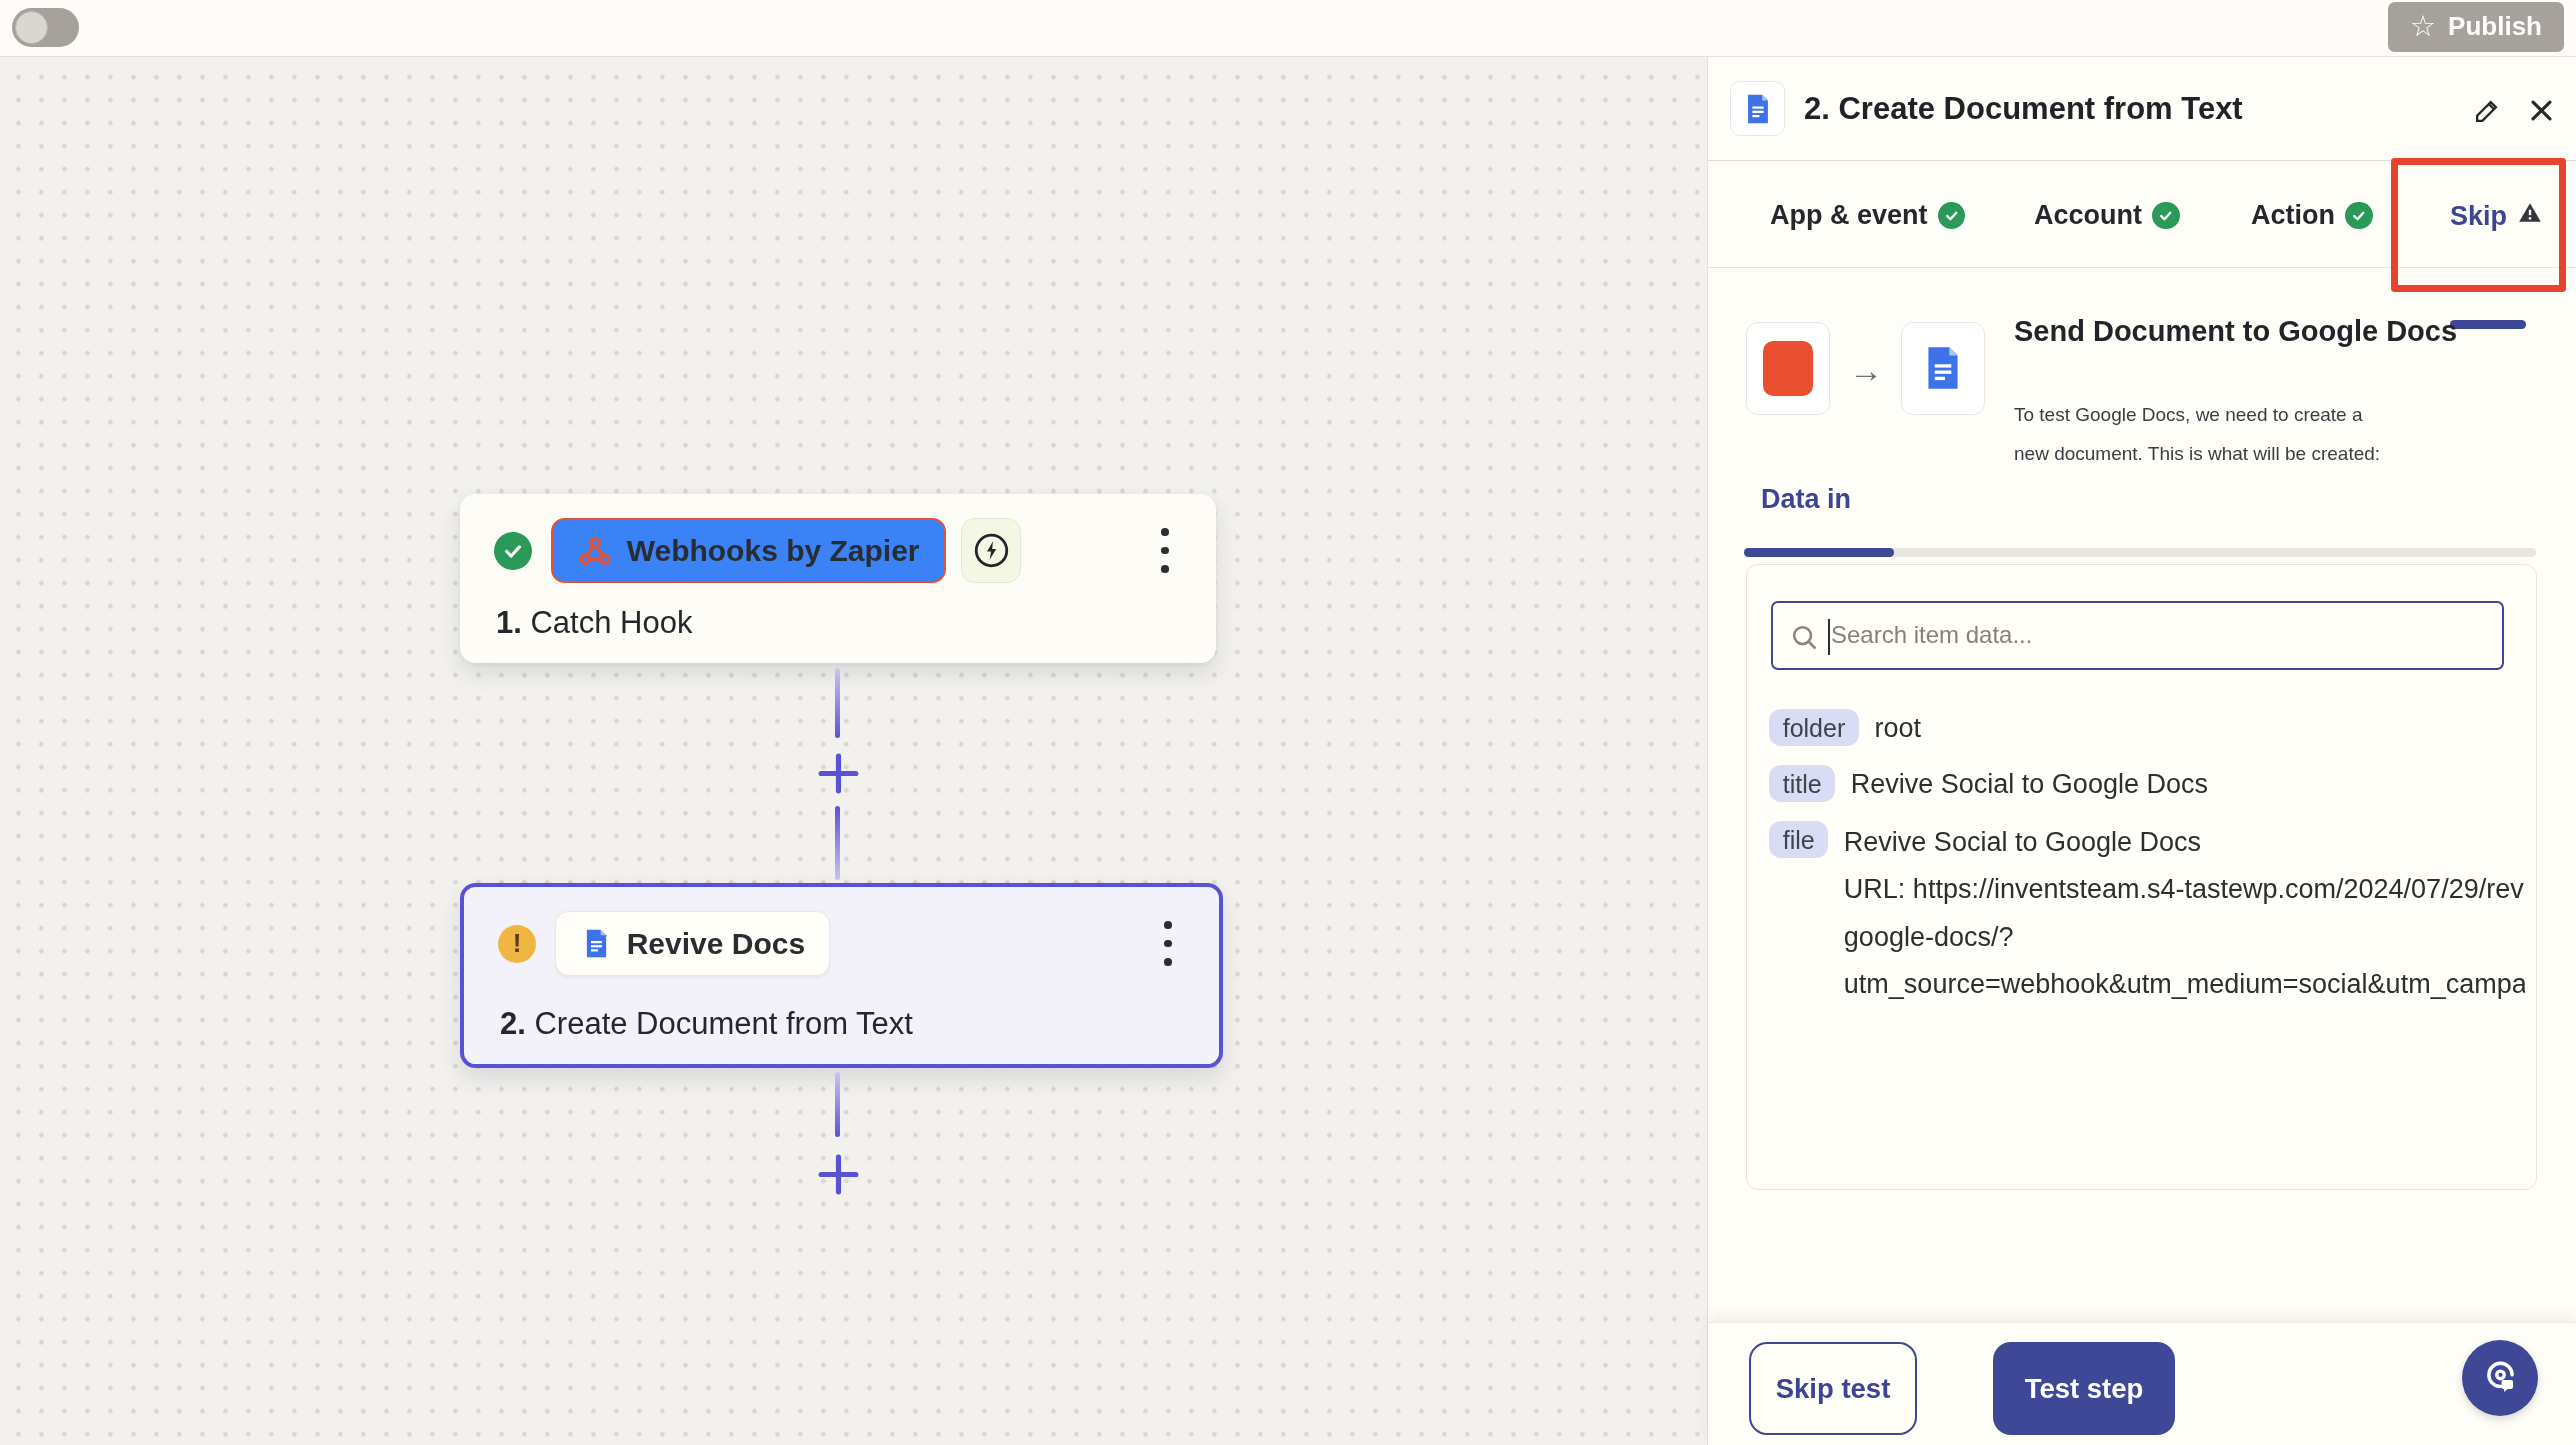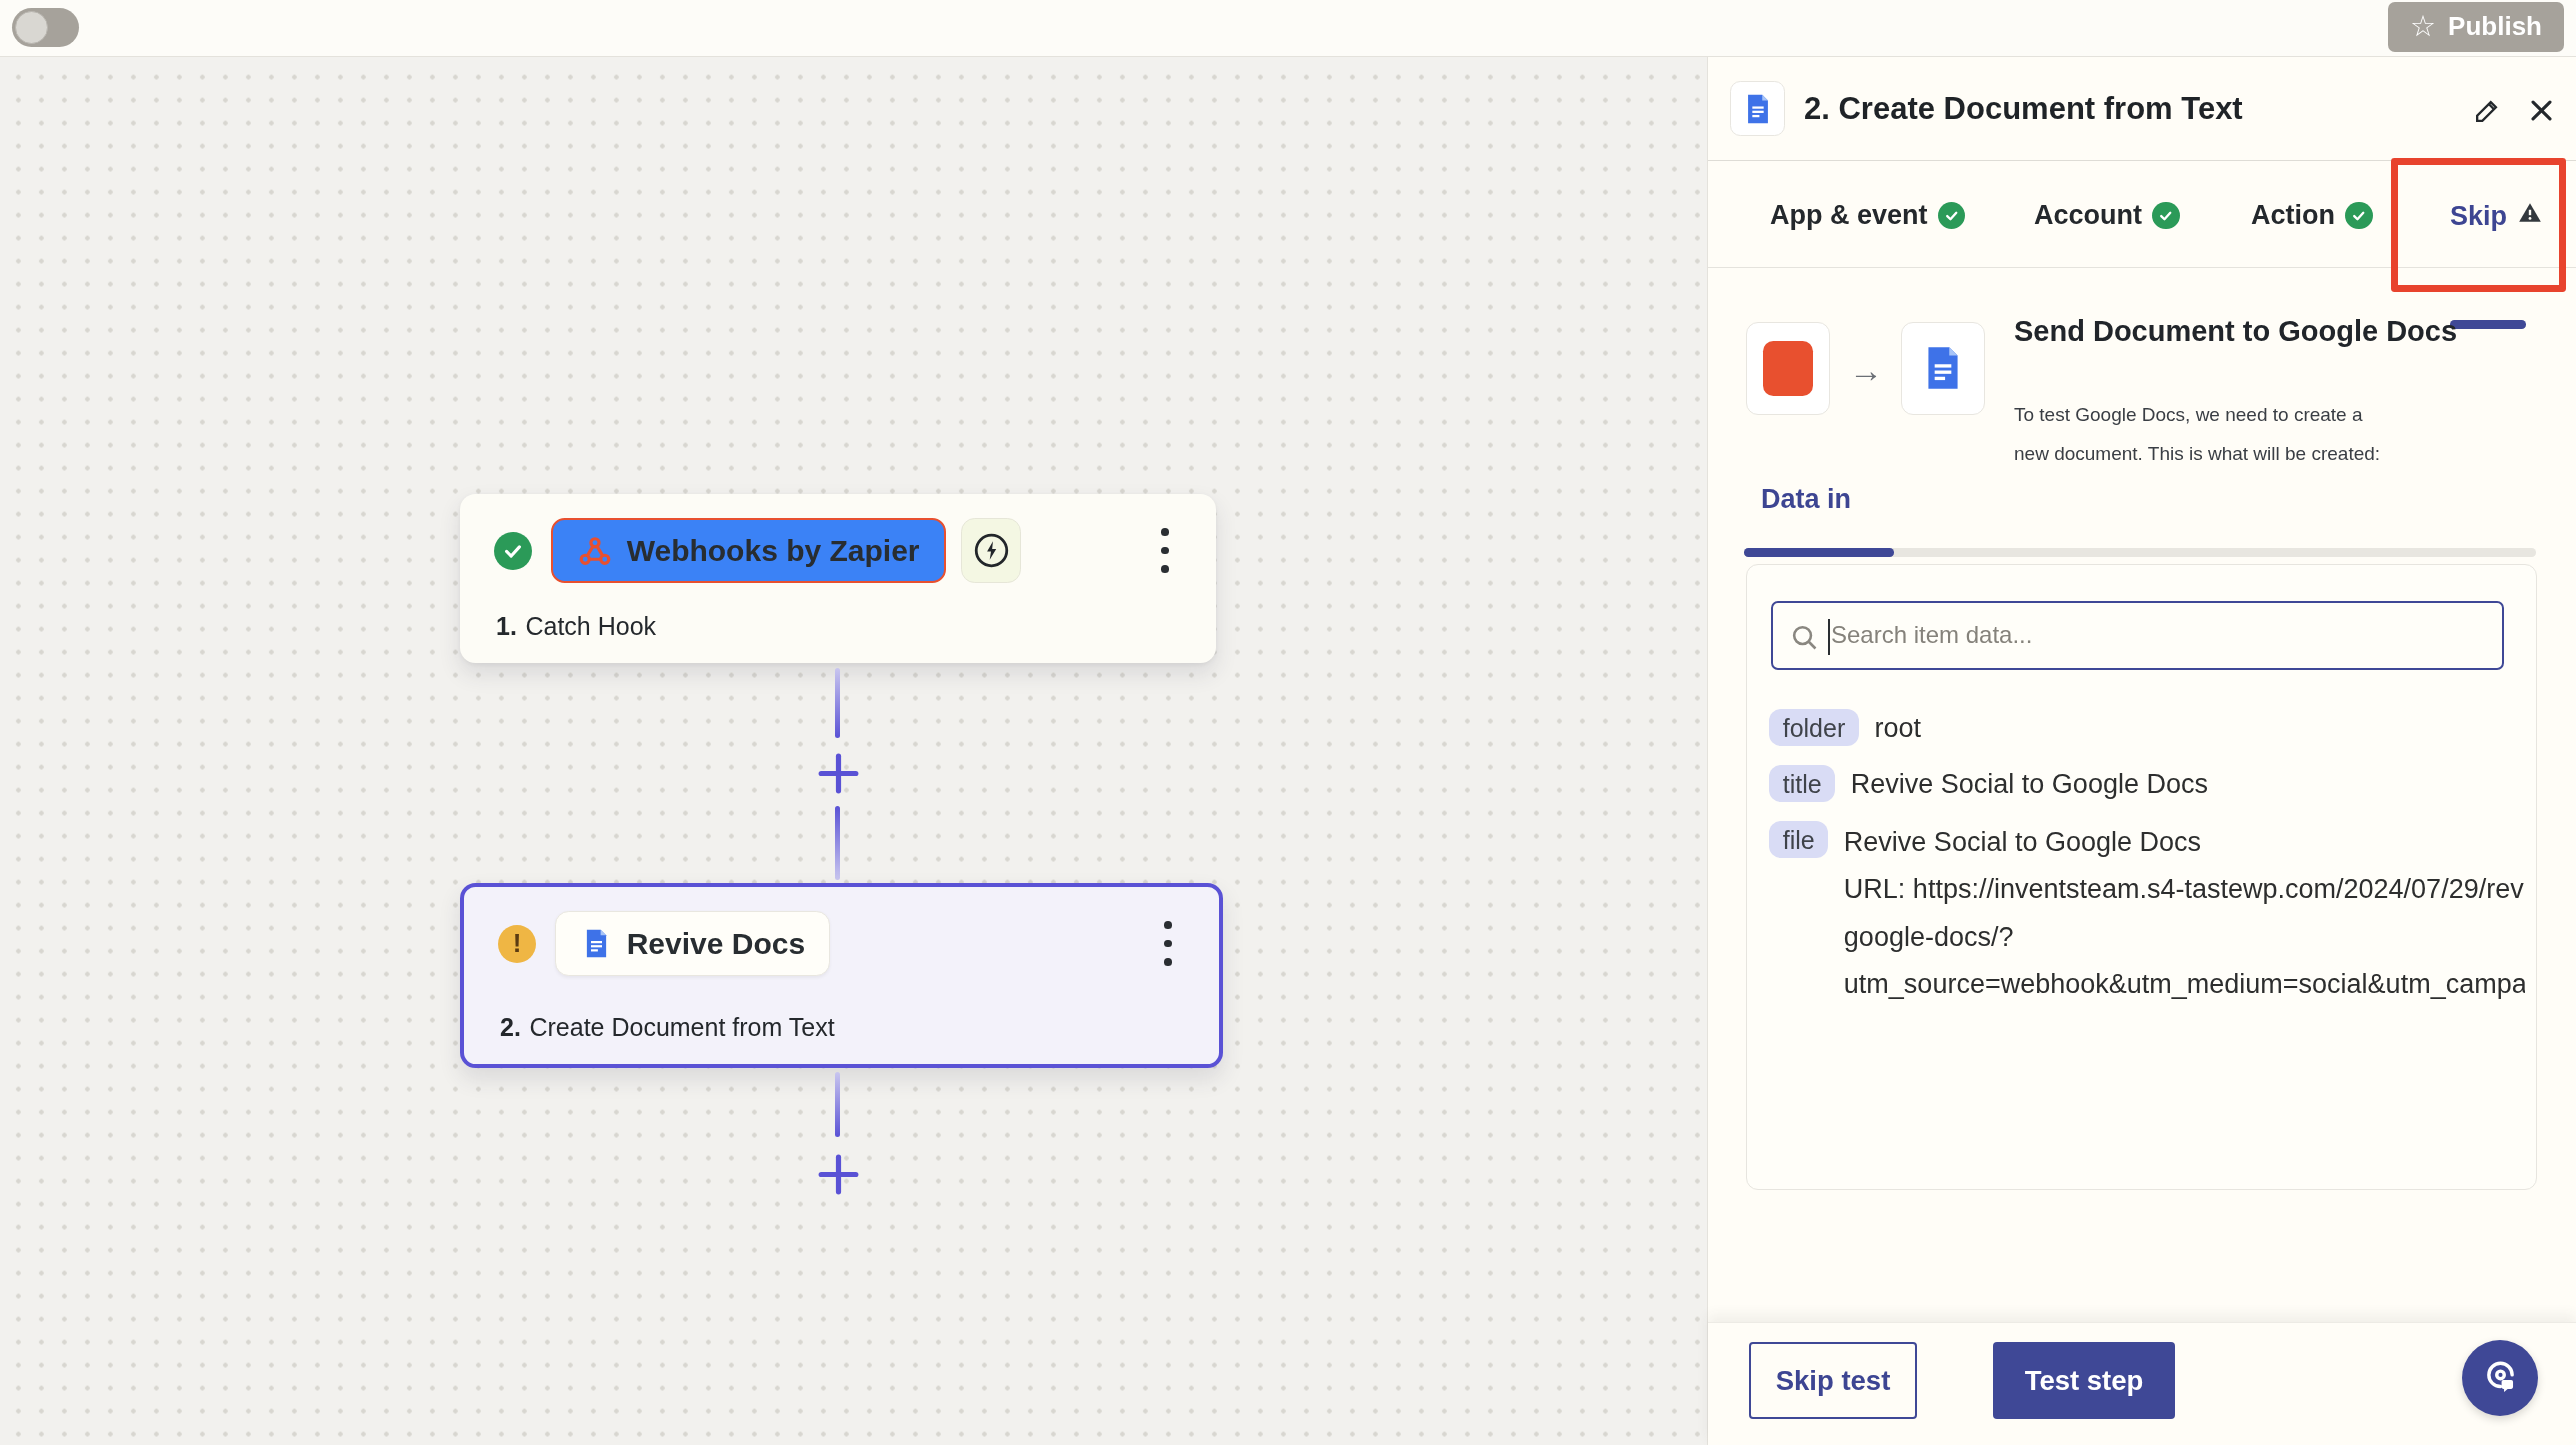--- a/index.html
+++ b/index.html
@@ -42,21 +42,21 @@
     cursor:pointer; }
   .pill-webhook { border:2.6px solid #E8502F; background:#3b82f6; }
   .pill-docs { border:1.7px solid #E9E7E0; background:#FFFEF9;
     box-shadow:0 1.7px 3.4px rgba(0,0,0,.05); }
   .bolt-btn { margin-left:15.5px; width:60px; height:65px; border-radius:13.7px;
     background:#F4F7E3; border:1.7px solid #E6E6D8; display:flex; align-items:center;
     justify-content:center; cursor:pointer; }
   .kebab { margin-left:auto; width:34px; height:57px; display:flex; flex-direction:column;
     align-items:center; justify-content:center; gap:11px; cursor:pointer; }
   .kebab i { width:7.7px; height:7.7px; border-radius:50%; background:#2A2E32; }
-  .node-title { position:absolute; left:36px; bottom:22px; font-size:25px; color:#24282C; }
+  .node-title { position:absolute; left:36px; bottom:22px; font-size:31px; color:#24282C; }
   .node-title b { margin-right:8.6px; }
 
   .connector { position:absolute; left:835px; width:5.2px; border-radius:2.6px; }
   .seg1 { top:611px; height:70px; background:linear-gradient(#C9C6EF,#5A52D5); }
   .seg2 { top:749px; height:74px; background:linear-gradient(#5A52D5,#C9C6EF); }
   .seg3 { top:1015px; height:65px; background:linear-gradient(#C9C6EF,#5A52D5); }
   .plus { position:absolute; left:816px; width:45px; height:45px; display:flex;
     align-items:center; justify-content:center; cursor:pointer; }
   .plus1 { top:694px; } .plus2 { top:1095px; }
 
@@ -125,21 +125,21 @@
   .badge { display:inline-block; background:#D9DCF5; color:#3F434A; border-radius:12px;
     padding:1.7px 13.7px; font-size:25px; line-height:34px; flex:0 0 auto; }
   .row-value { margin-left:15.5px; white-space:nowrap; overflow:hidden; }
   .file-lines { margin-left:15.5px; min-width:0; }
   .file-lines div { white-space:nowrap; overflow:hidden; line-height:43px;
     margin-bottom:4.3px; }
 
   .p-footer { position:absolute; left:0; bottom:0; width:100%; height:124px;
     background:#FFFDF7; box-shadow:0 -6.9px 12px rgba(60,60,60,.07);
     border-top:0.9px solid #EDEBE5; }
-  .btn { position:absolute; top:19px; height:77px; border-radius:4px; font-size:27.5px;
+  .btn { position:absolute; top:19px; height:93px; border-radius:18px; font-size:27.5px;
     font-weight:bold; display:flex; align-items:center; justify-content:center;
     cursor:pointer; font-family:"Liberation Sans", sans-serif; }
   .btn-skip { left:41px; width:168px; background:#FFFDF7; border:2.6px solid #3F4896;
     color:#3D4592; }
   .btn-test { left:240px; width:182px; background:#3F4896; border:none; color:#FFFFFF;margin-left:45px; }
   .fab { position:absolute; right:38px; top:17px; width:76px; height:76px;
     border-radius:50%; background:#3F4896; display:flex; align-items:center;
     justify-content:center; cursor:pointer; box-shadow:0 3.4px 8.6px rgba(0,0,0,.15); }
 </style>
 </head>

